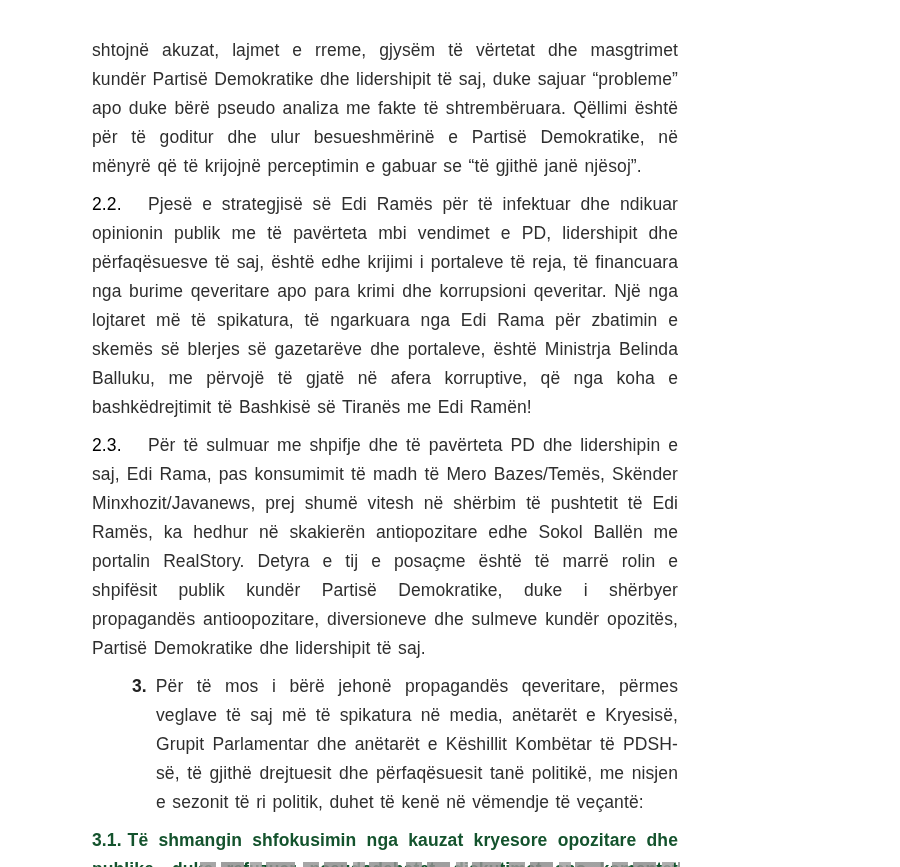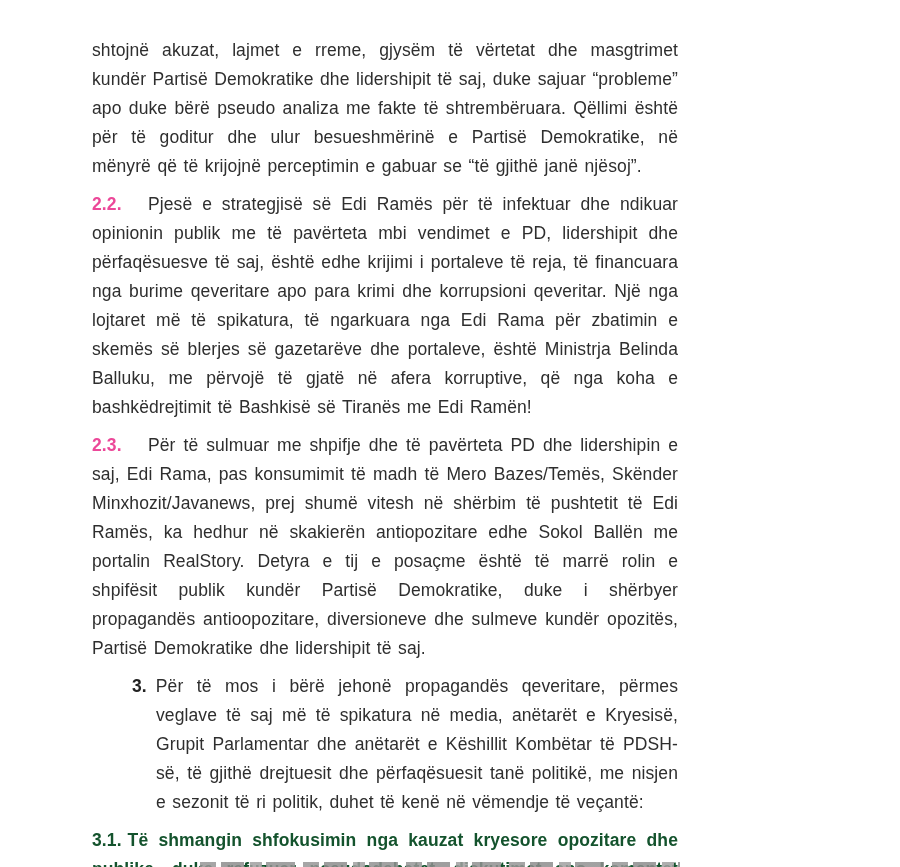--- a/index.html
+++ b/index.html
@@ -21,24 +21,24 @@
   }
   .para {
     margin: 0 0 9px 0;
     font-size: 17.5px;
     line-height: 29px;
     text-align: justify;
     word-spacing: 1.5px;
     letter-spacing: 0.1px;
   }
   .num-marker {
-    font-weight: bold;
+    font-weight: normal;
     display: inline-block;
     width: 56px;
-    color: #ec4899;
+    color: #000000;
   }
   .list-item {
     padding-left: 64px;
     text-indent: -24px;
   }
   .list-marker {
     font-weight: bold;
     margin-right: 9px;
     color: #222222;
   }

